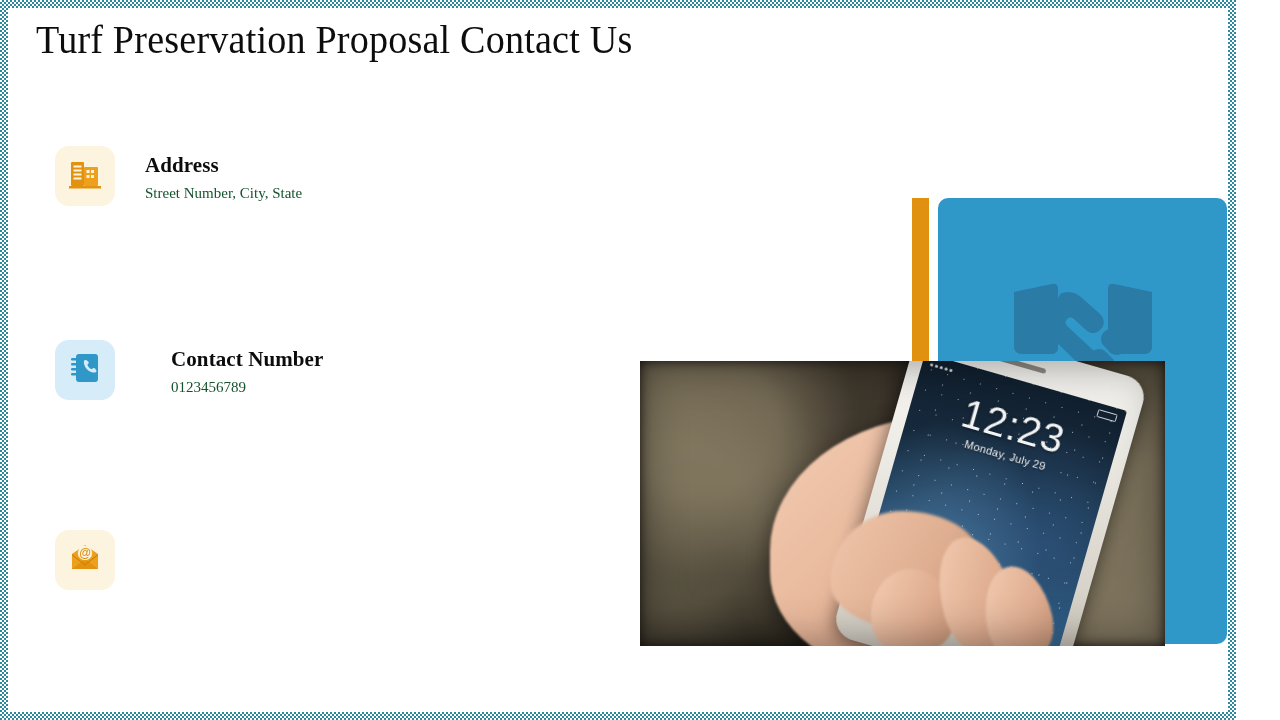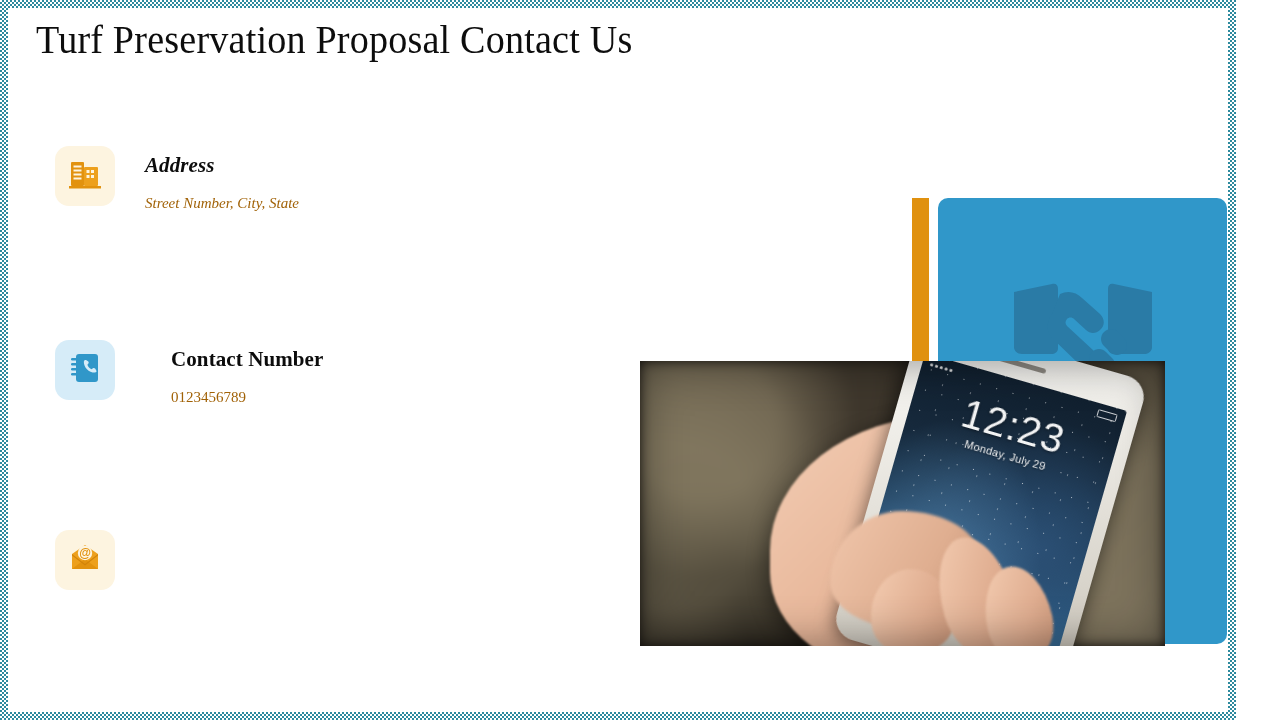--- a/index.html
+++ b/index.html
@@ -47,21 +47,21 @@
     white-space: nowrap;
   }
 
   
   .contact-row {
     position: absolute;
     left: 55px;
     display: flex;
     align-items: flex-start;
   }
-  .row-address { top: 146px; font-style: italic; }
+  .row-address { top: 146px; }
   .row-phone   { top: 340px; gap: 26px; }
   .row-email   { top: 530px; }
 
   .icon-tile {
     width: 60px;
     height: 60px;
     border-radius: 14px;
     display: flex;
     align-items: center;
     justify-content: center;
@@ -79,22 +79,22 @@
     font-weight: bold;
     font-size: 21px;
     line-height: 26px;
     color: #0c0c0c;
     letter-spacing: 0.1px;
   }
   .row-sub {
     font-family: "Liberation Serif", serif;
     font-size: 15px;
     line-height: 22px;
-    color: #a16207;
-    margin-top: 14px;
+    color: #14532d;
+    margin-top: 4px;
   }
 
   
   .orange-bar {
     position: absolute;
     left: 912px;
     top: 198px;
     width: 17px;
     height: 163px;
     background: #e0910f;

